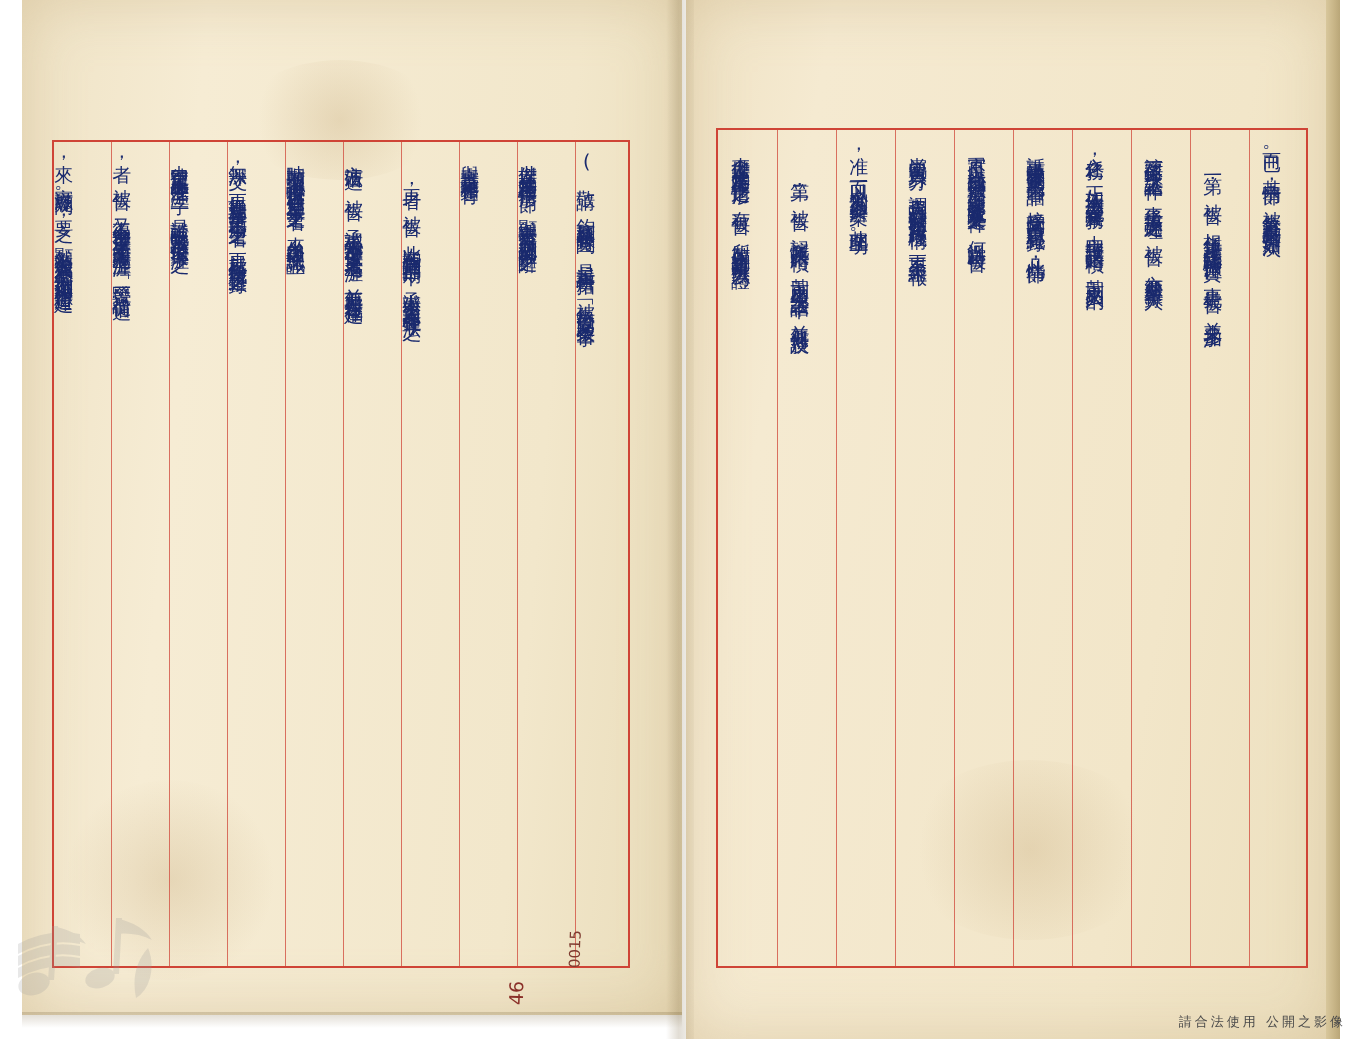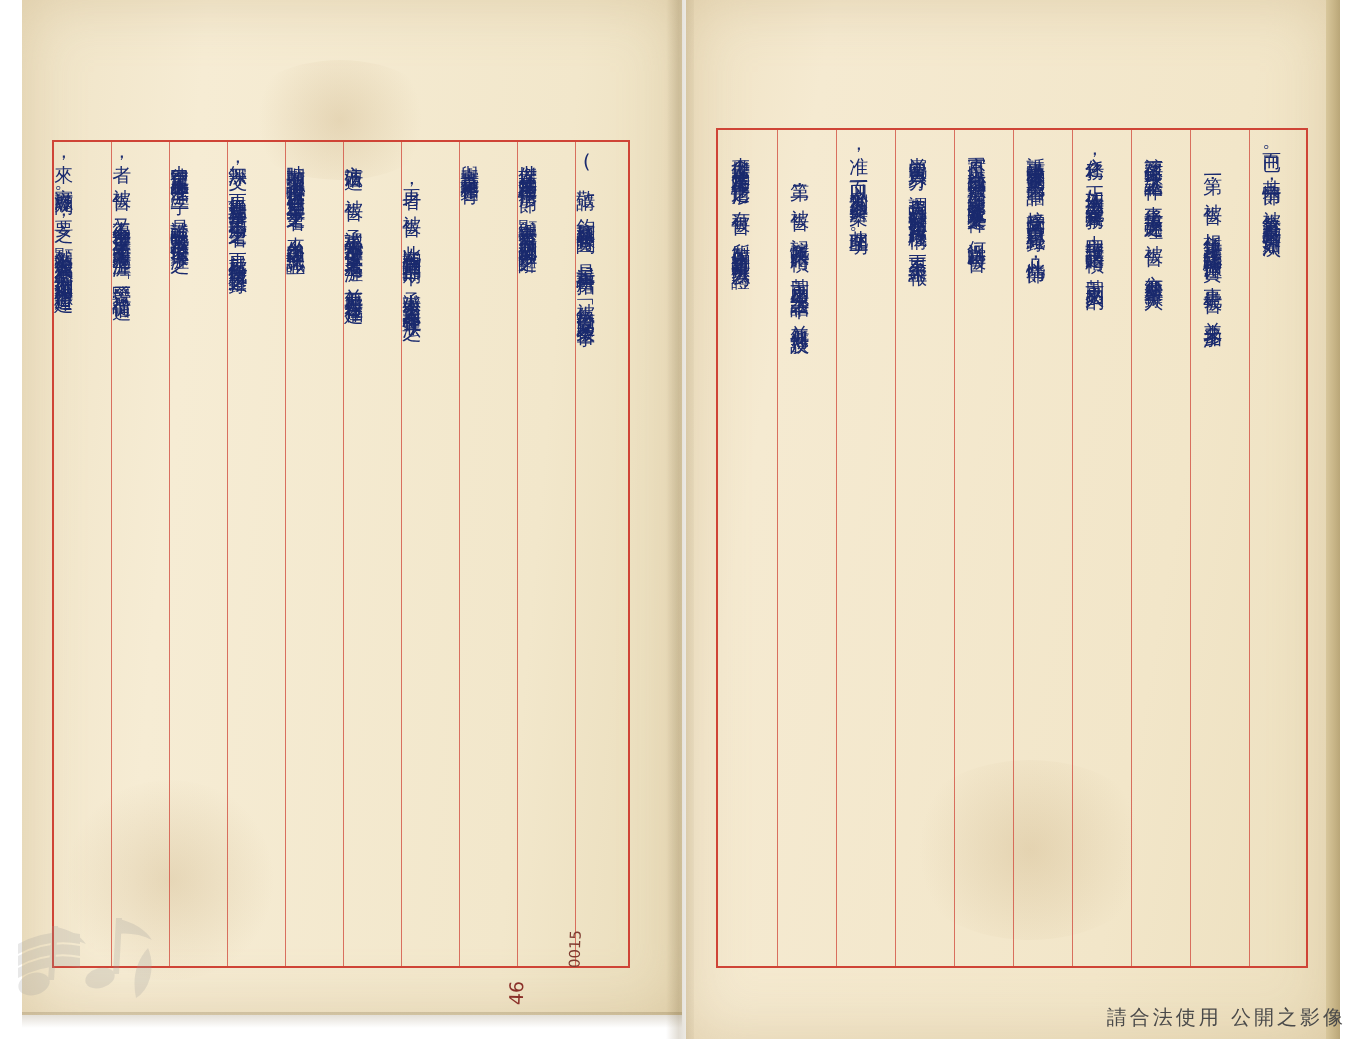--- a/index.html
+++ b/index.html
@@ -122,21 +122,21 @@
     height: 150px;
     opacity: .30;
     pointer-events: none;
   }
 
   
   .footer-note {
     position: absolute;
     right: 12px;
     bottom: 8px;
-    font-size: 20px;
+    font-size: 13px;
     color: #4a4a4a;
     letter-spacing: 3px;
     font-family: "DejaVu Sans", sans-serif;
   }
 
   
   .blotch {
     position: absolute;
     border-radius: 50%;
     background: radial-gradient(circle, rgba(190,160,110,0.28), rgba(190,160,110,0) 70%);

